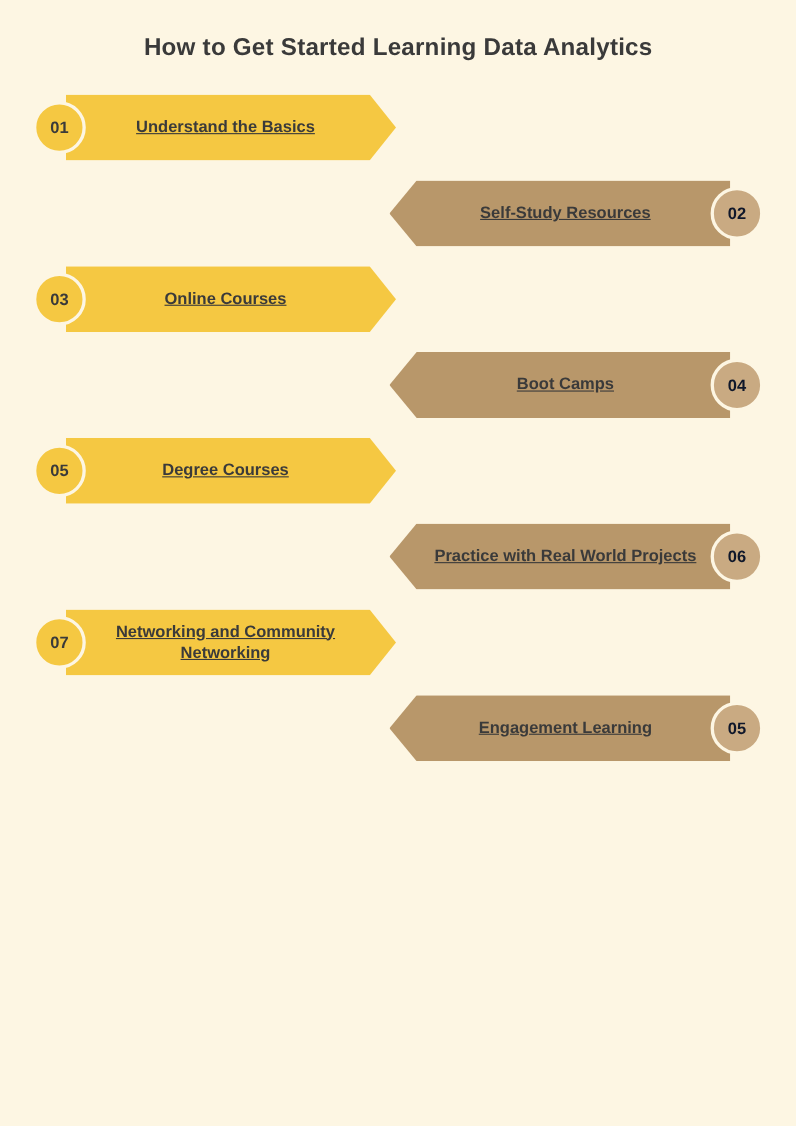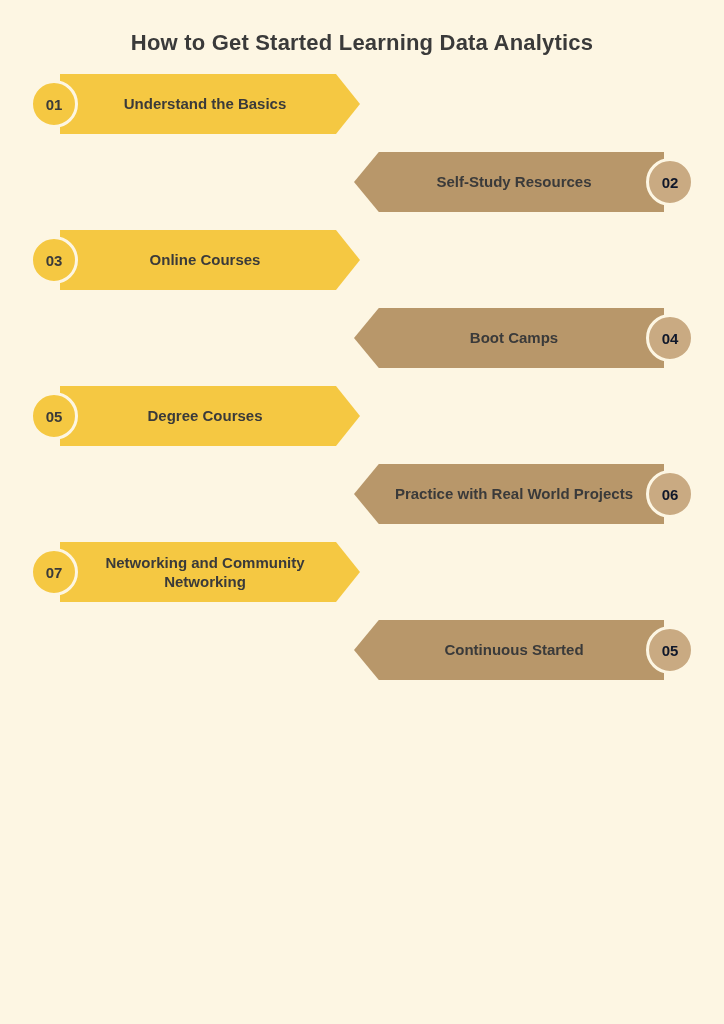--- a/index.html
+++ b/index.html
@@ -13,21 +13,21 @@
       flex-direction: column;
       align-items: center;
       padding: 30px 20px;
     }
 
     .page-title {
       font-size: 22px;
       font-weight: 700;
       color: #3a3a3a;
       text-align: center;
-      margin-bottom: 18px;
+      margin-bottom: 30px;
       letter-spacing: 0.2px;
     }
 
     .steps-container {
       width: 100%;
       display: flex;
       flex-direction: column;
       gap: 18px;
       padding: 0 10px;
     }
@@ -110,20 +110,21 @@
       margin-right: -18px;
     }
 
     .step-row.right .badge {
       margin-left: -18px;
     }
 
     
     .arrow-label {
       line-height: 1.3;
+      text-decoration: underline;
     }
 
     .step-row.left .arrow-shape {
       padding-left: 30px;
     }
 
     .step-row.right .arrow-shape {
       padding-right: 30px;
     }
   </style>
@@ -170,17 +171,17 @@
       <div class="badge badge-tan">06</div>
     </div>
     <div class="step-row left">
       <div class="badge badge-yellow">07</div>
       <div class="arrow-shape arrow-right">
         <span class="arrow-label">Networking and Community Networking</span>
       </div>
     </div>
     <div class="step-row right">
       <div class="arrow-shape arrow-left">
-        <span class="arrow-label">Continuous Started</span>
+        <span class="arrow-label">Engagement Learning</span>
       </div>
       <div class="badge badge-tan">05</div>
     </div>
   </div>
 
 </body></html>

